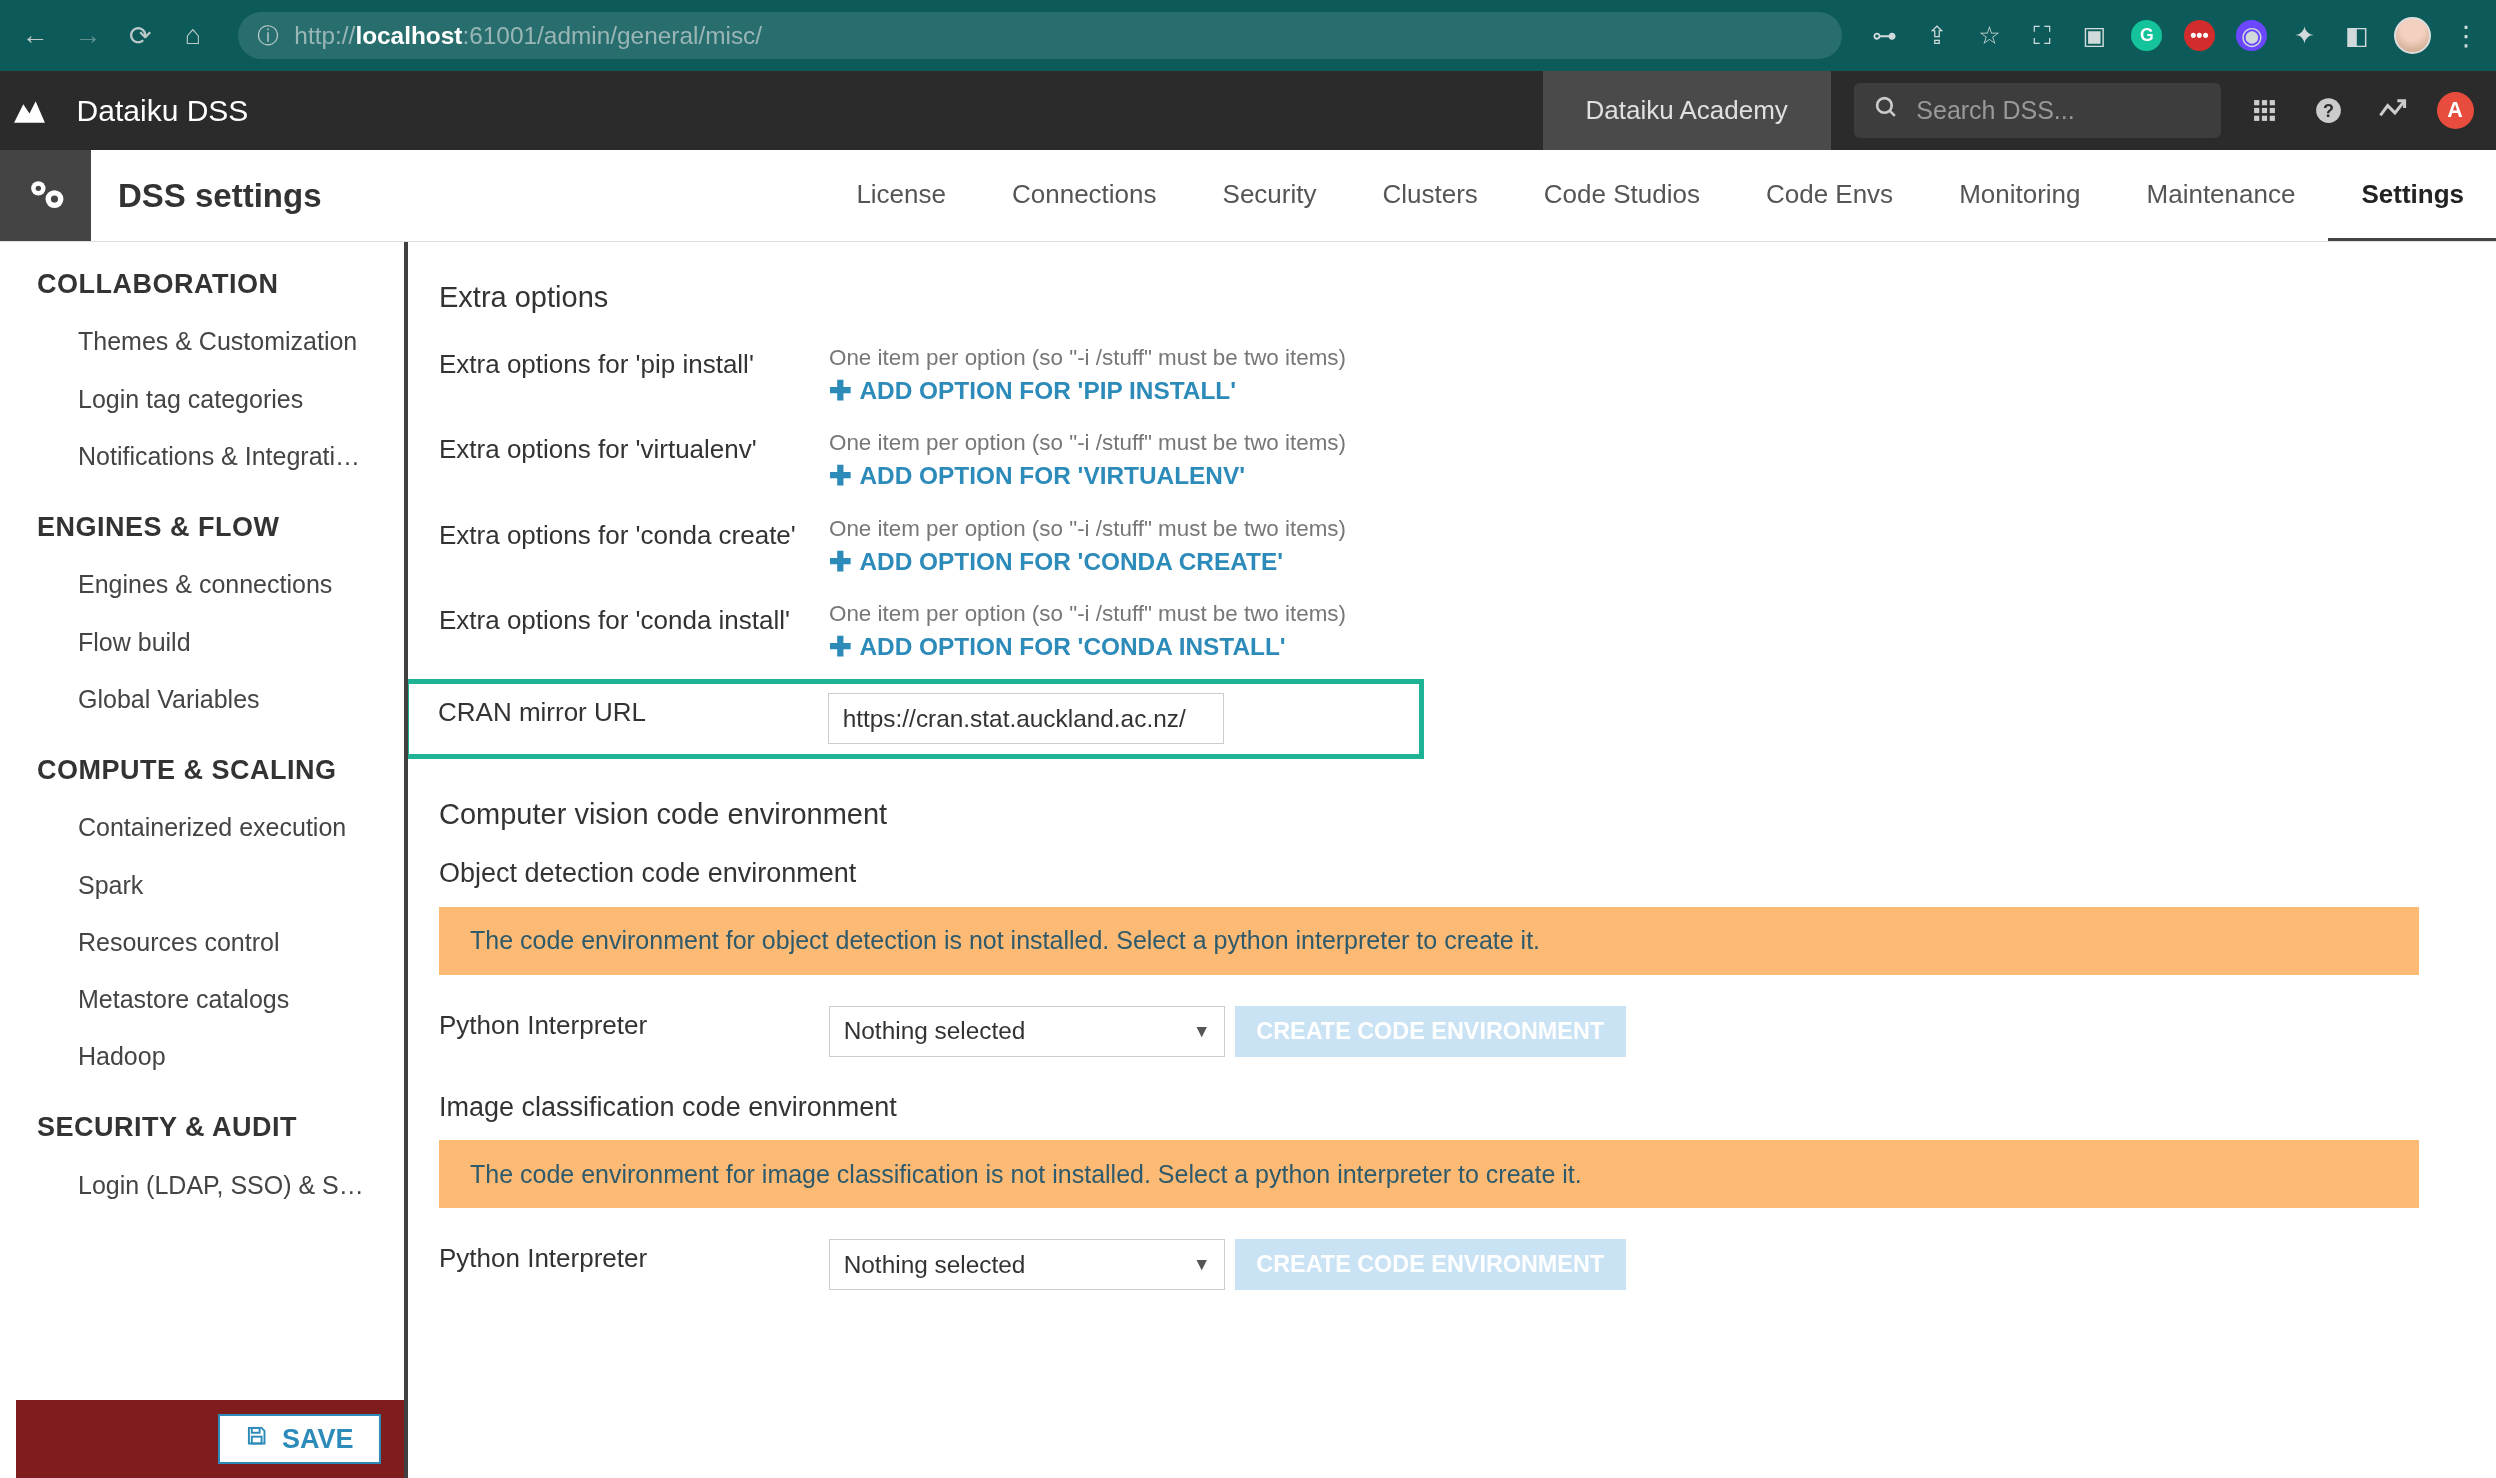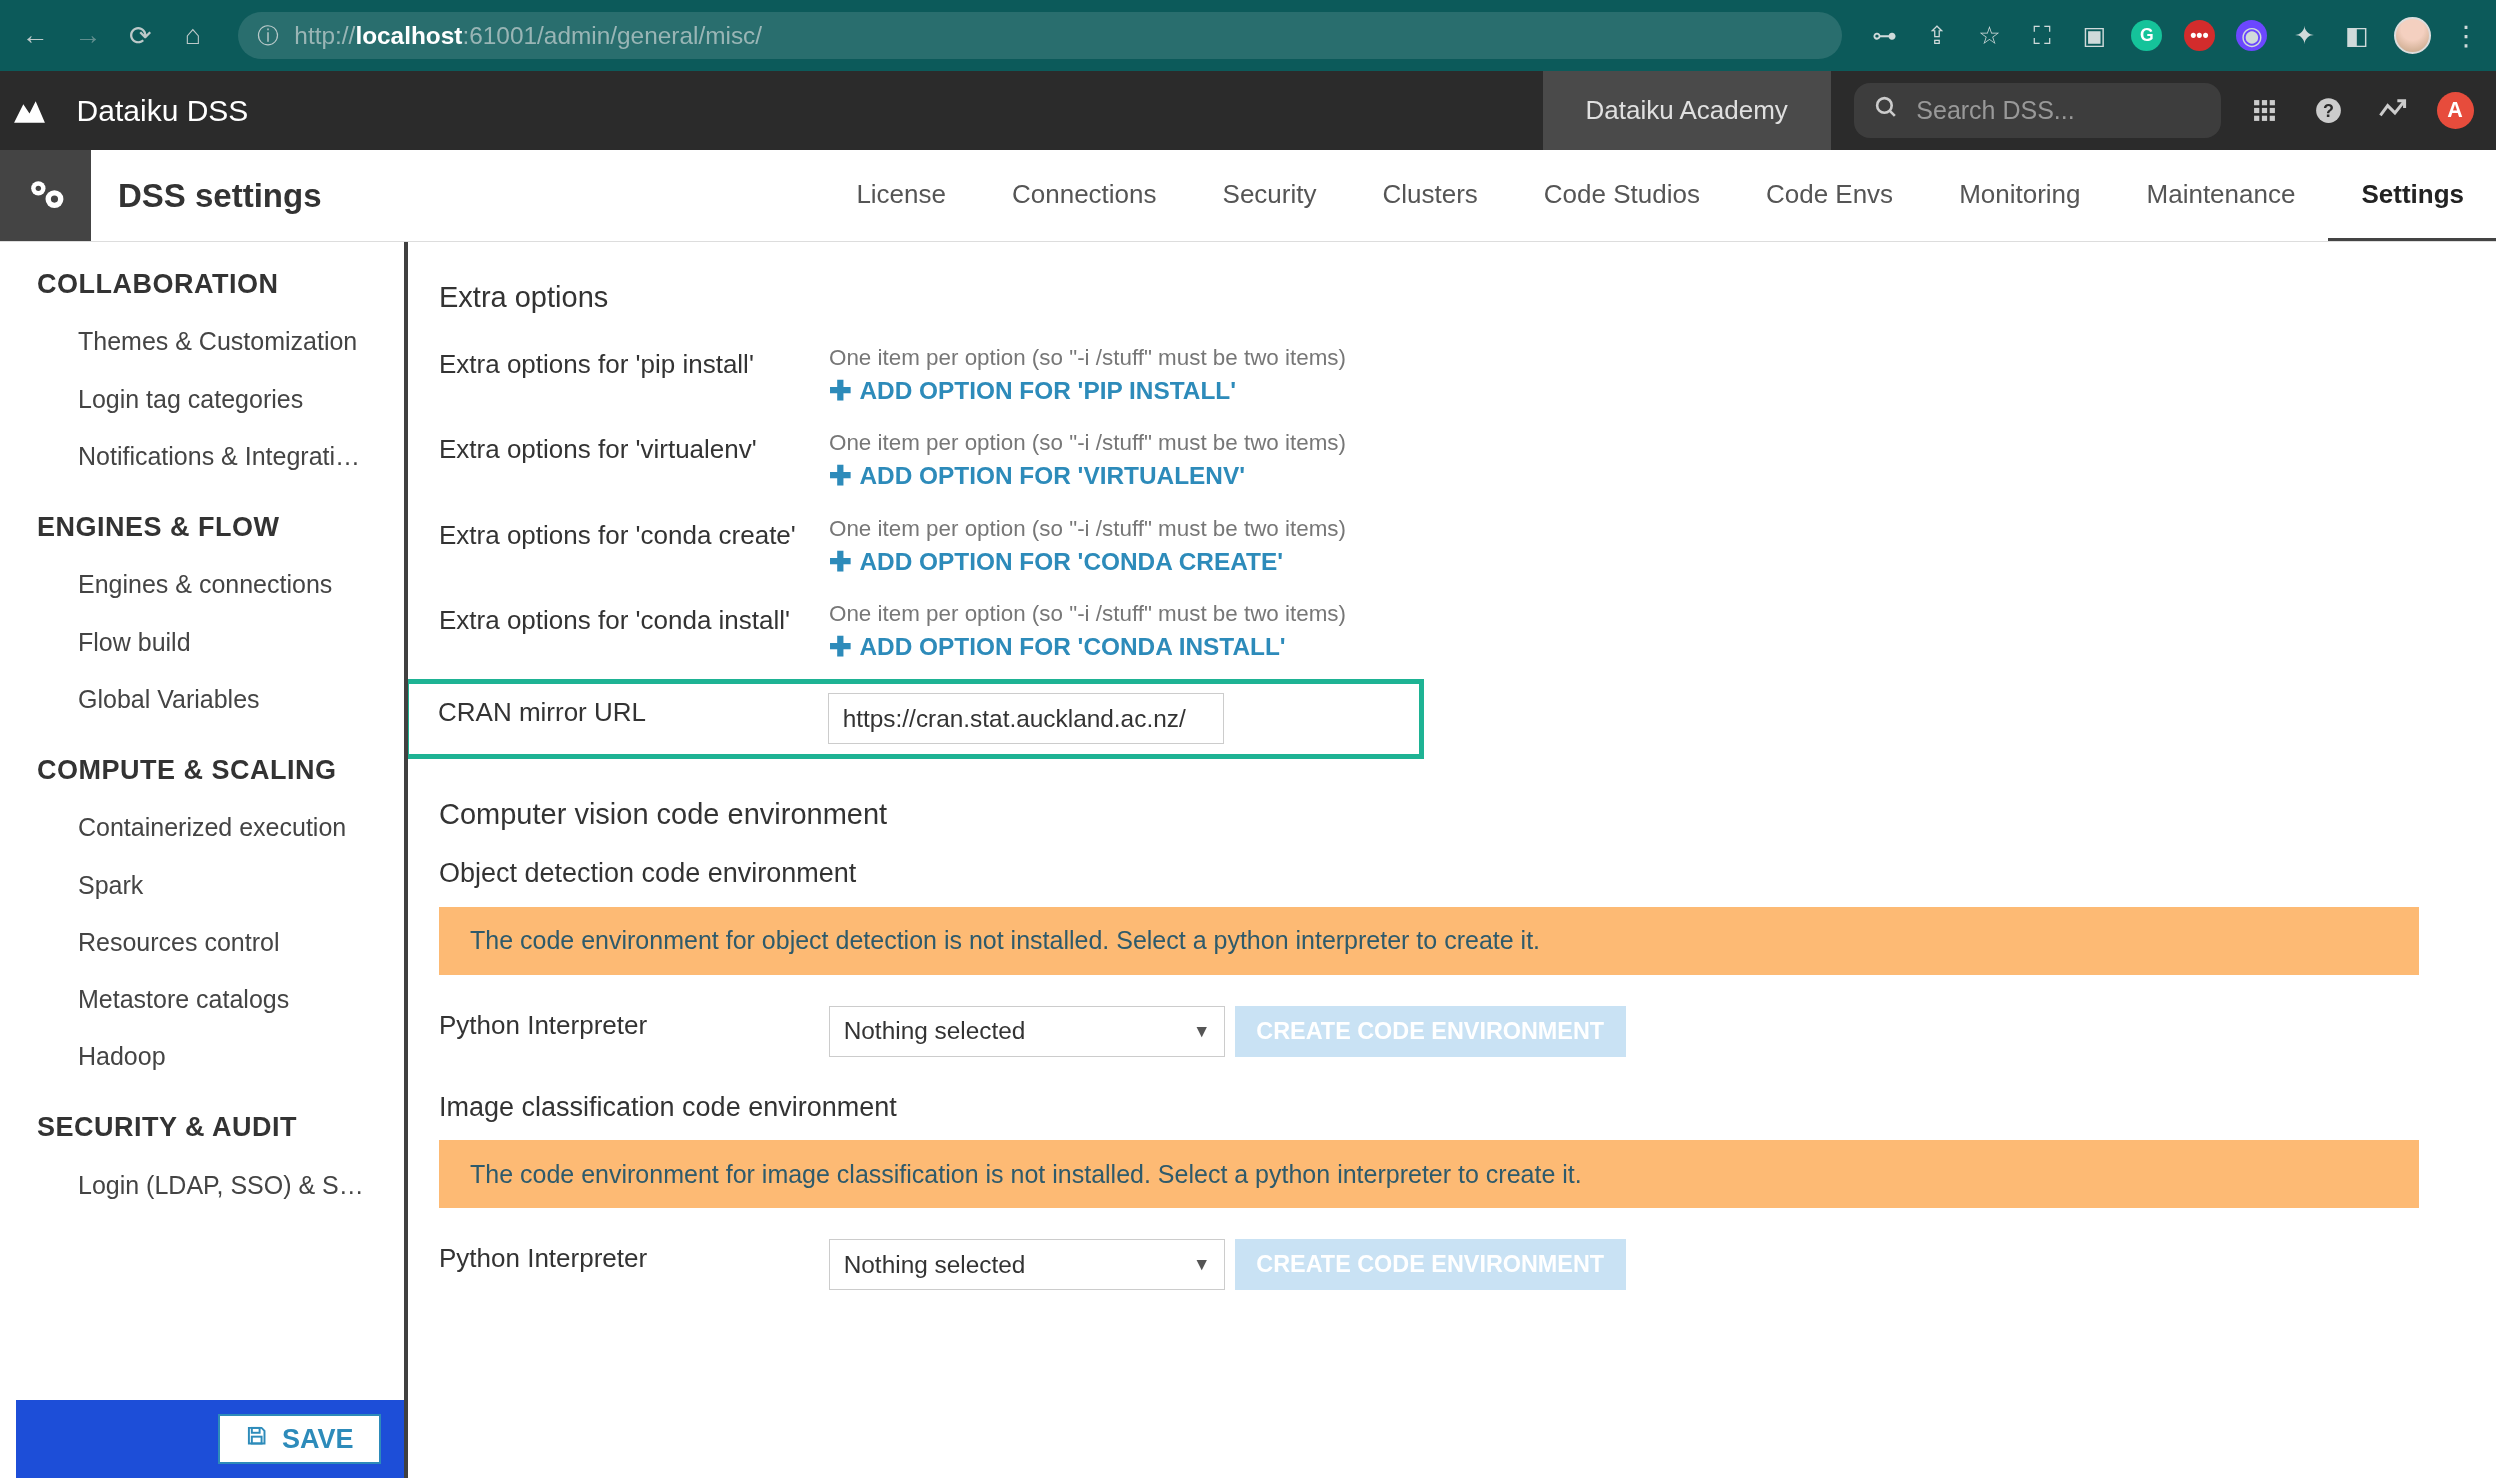--- a/index.html
+++ b/index.html
@@ -22,21 +22,21 @@
 .lastpass { background: #d32c2c; border-radius: 50%; color:#fff; font-size:17.6px; font-weight:700; }
 .loom { background: #6c47ff; border-radius: 50%; }
 .avatar { width: 37px; height: 37px; border-radius: 50%; background: radial-gradient(circle at 50% 30%, #f4d0c0 40%, #c0a080 100%); border: 2px solid #ddd; }
 .dots-v { font-size: 27px; color: #d0dada; }
 
 
 .app-topbar { height: 79px; background: #2b2b2b; display: flex; align-items: center; color: #fff; }
 .app-logo { width: 59px; display:flex; align-items:center; justify-content:center; font-size:35px; }
 .app-title { font-size: 30px; margin-left: 17.6px; font-weight: 400; flex: 1; }
 .academy-tab { background: #4a4a4a; height: 79px; display: flex; align-items: center; padding: 0 43px; font-size: 26px; color: #e0e0e0; }
-.search-box { display: flex; align-items: center; background: #3d3d3d; height: 55px; border-radius: 16px; padding: 0 19.5px; margin: 0 23.4px; width: 367px; color: #999; font-size: 25px; gap: 17.6px; }
+.search-box { display: flex; align-items: center; background: #3d3d3d; height: 55px; border-radius: 6px; padding: 0 19.5px; margin: 0 23.4px; width: 367px; color: #999; font-size: 25px; gap: 17.6px; }
 .topbar-icons { display: flex; align-items: center; gap: 25px; padding-right: 23.4px; }
 .topbar-icon { width: 39px; height: 39px; display:flex; align-items:center; justify-content:center; color: #ccc; font-size: 29px; }
 .user-badge { width: 37px; height: 37px; border-radius: 50%; background: #e74c3c; color: #fff; display:flex; align-items:center; justify-content:center; font-size: 21.5px; font-weight: 600; }
 
 
 .settings-header { height: 92px; display: flex; align-items: stretch; border-bottom: 1px solid #ddd; background:#fff; }
 .settings-gear-block { width: 91px; background: #444; display:flex; align-items:center; justify-content:center; color:#fff; font-size:41px; }
 .settings-title { display:flex; align-items:center; padding-left: 27px; font-size: 33px; font-weight: 600; color: #333; flex: 1; }
 .settings-tabs { display: flex; align-items: stretch; }
 .settings-tab { display:flex; align-items:center; padding: 0 33px; font-size: 26px; color: #555; border-bottom: 3.9px solid transparent; }
@@ -45,21 +45,21 @@
 
 .main-layout { display: flex; height: calc(100% - 71px - 79px - 92px); }
 
 
 .sidebar { width: 408px; border-right: 4px solid #404040; overflow-y: auto; position: relative; }
 .sidebar-inner { padding-bottom: 117px; }
 .sidebar::-webkit-scrollbar { width: 13.7px; }
 .sidebar::-webkit-scrollbar-thumb { background: #c0c0c0; border-radius: 6.8px; }
 .sb-section-title { font-size: 27px; font-weight: 700; color: #333; padding: 27px 37px 13.7px; letter-spacing: 0.5px; }
 .sb-item { font-size: 25px; color: #444; padding: 9.8px 37px 9.8px 78px; line-height: 1.5; white-space: nowrap; overflow: hidden; text-overflow: ellipsis; }
-.save-footer { position: absolute; bottom: 0; left: 16px; right: 0; height: 78px; background: #1d4ed8; display:flex; align-items:center; justify-content:flex-end; padding-right: 23.4px; }
+.save-footer { position: absolute; bottom: 0; left: 16px; right: 0; height: 78px; background: #7f1d1d; display:flex; align-items:center; justify-content:flex-end; padding-right: 23.4px; }
 .save-btn { border: 2px solid #2d8bba; color: #2d8bba; padding: 7.8px 25px; font-size: 27px; font-weight: 600; display:flex; align-items:center; gap: 13.7px; background:#fff; }
 
 
 .content { flex: 1; overflow-y: auto; padding: 0 0 59px 0; position: relative; }
 .content-inner { padding-left: 31px; }
 .content::-webkit-scrollbar { width: 15.6px; }
 .content::-webkit-scrollbar-thumb { background: #bbb; border-radius: 7.8px; }
 
 .section-heading { font-size: 29px; font-weight: 400; color: #333; margin: 39px 0 23.4px; }
 .form-row { display: flex; align-items: flex-start; margin-bottom: 7.8px; padding: 7.8px 0; }

